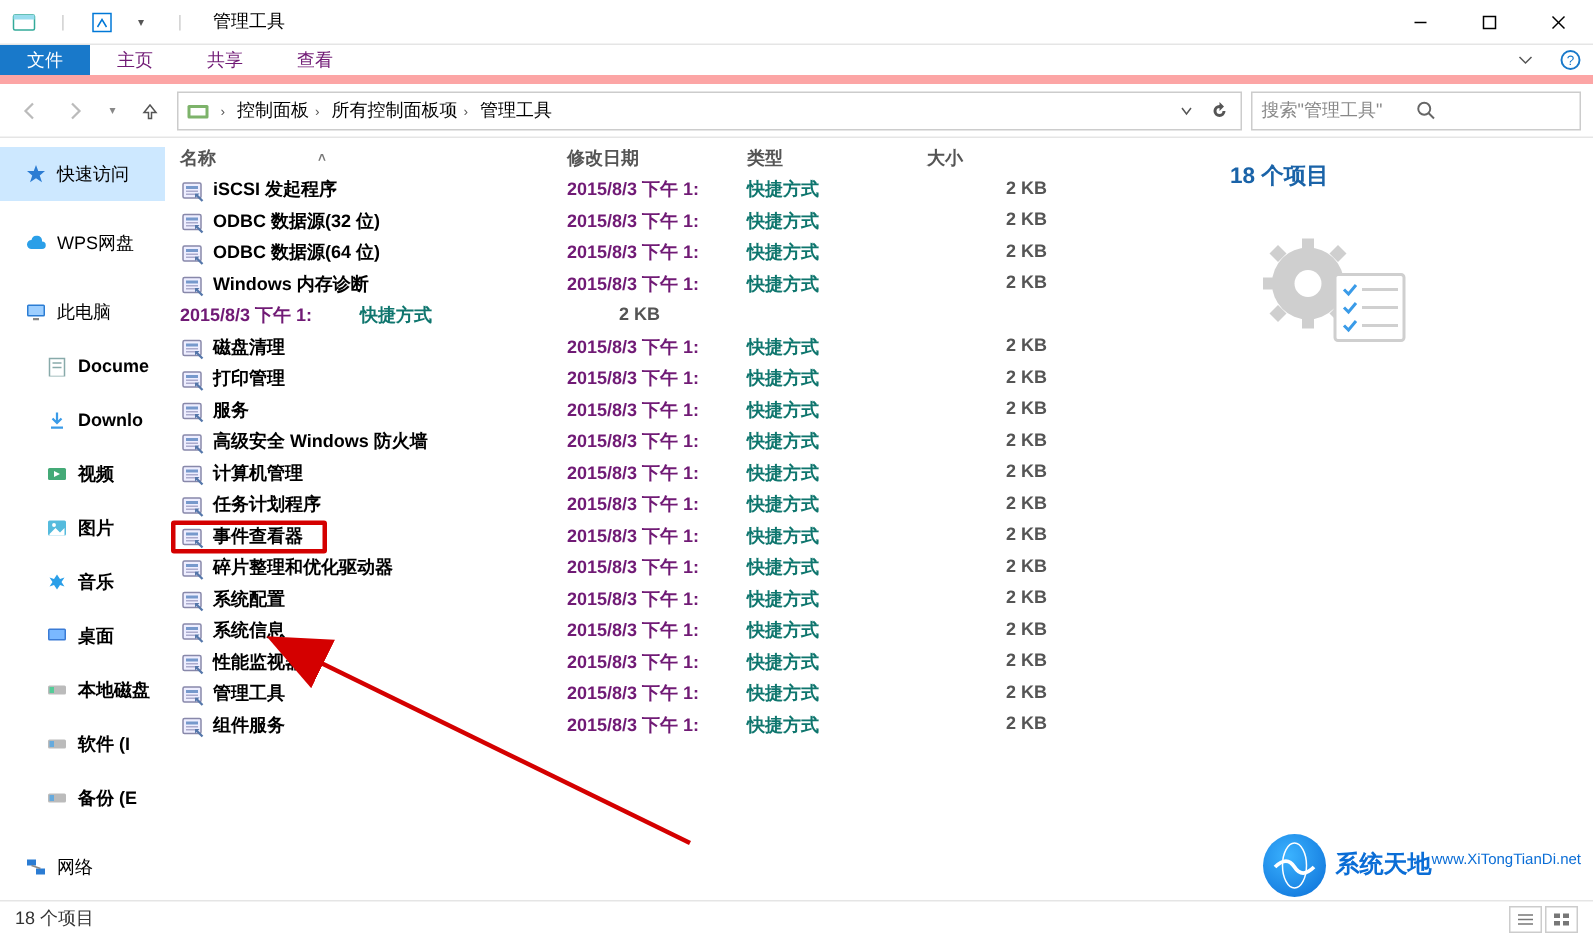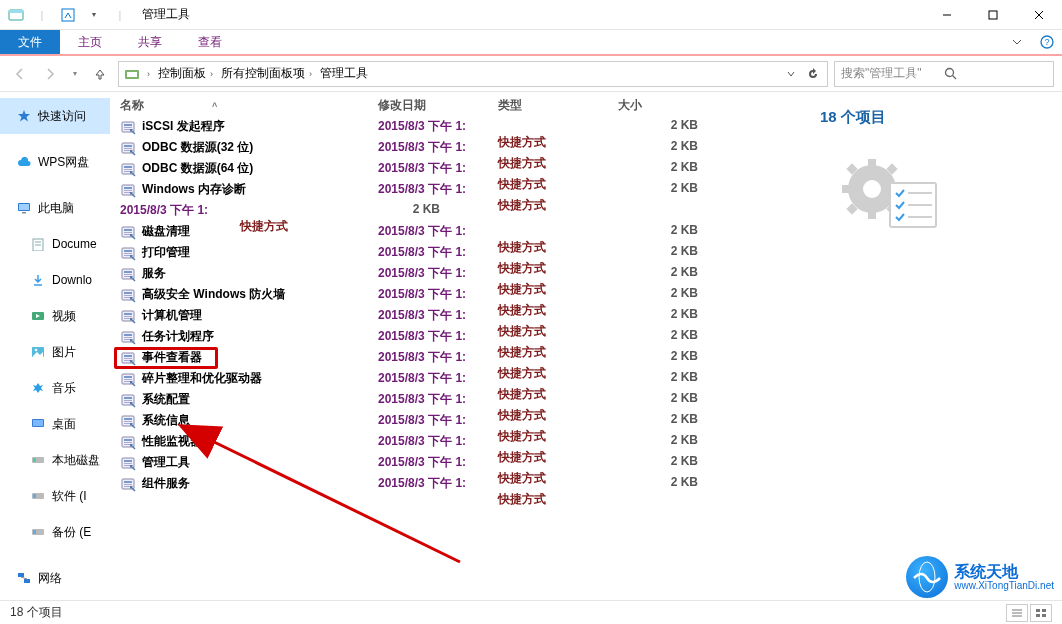--- a/index.html
+++ b/index.html
@@ -8,21 +8,21 @@
 
 .titlebar { height: 30px; display: flex; align-items: center; border-bottom: 1px solid #e5e5e5; }
 .titlebar .qat { display: flex; align-items: center; gap: 6px; padding: 0 6px; }
 .titlebar .qat .qat-icon { width: 20px; height: 20px; display: flex; align-items: center; justify-content: center; font-size: 11px; color: #555; }
 .titlebar .title { padding-left: 6px; font-size: 12px; color: #000; }
 .titlebar .spacer { flex: 1; }
 .titlebar .win-controls { display: flex; }
 .titlebar .win-controls div { width: 46px; height: 30px; display: flex; align-items: center; justify-content: center; font-size: 10px; color: #000; }
 
 
-.ribbon { height: 26px; display: flex; align-items: stretch; border-bottom: 2px solid #fca5a5; }
+.ribbon { height: 26px; display: flex; align-items: stretch; border-bottom: 6px solid #fca5a5; }
 .ribbon .file-tab { background: #1979ca; color: #fff; padding: 0 18px; display: flex; align-items: center; font-size: 12px; }
 .ribbon .tab { padding: 0 18px; display: flex; align-items: center; font-size: 12px; color: #701a75; }
 .ribbon .rspacer { flex: 1; }
 .ribbon .expand { width: 30px; display: flex; align-items: center; justify-content: center; }
 .ribbon .help { width: 30px; display: flex; align-items: center; justify-content: center; color: #1979ca; }
 
 
 .navbar { height: 36px; display: flex; align-items: center; padding: 4px 8px; gap: 6px; border-bottom: 1px solid #e5e5e5; }
 .navbar .nav-arrow { width: 24px; height: 24px; border-radius: 2px; display: flex; align-items: center; justify-content: center; color: #888; font-size: 14px; }
 .navbar .nav-arrow.enabled { color: #333; }
@@ -35,59 +35,59 @@
 .navbar .search { width: 220px; height: 26px; border: 1px solid #cccccc; display: flex; align-items: center; padding: 0 6px; color: #888; }
 .navbar .search span { flex: 1; font-size: 12px; }
 .navbar .search .sicon { color: #555; font-size: 13px; }
 
 
 .body { display: flex; height: calc(624px - 30px - 26px - 36px - 24px); }
 
 
 .navpane { width: 110px; border-right: 0; overflow: hidden; padding-top: 6px; }
 .nav-item { display: flex; align-items: center; height: 36px; padding-left: 16px; gap: 6px; font-size: 12px; white-space: nowrap; }
-.nav-item.sub { padding-left: 30px; }
+.nav-item.sub { padding-left: 30px; font-weight: bold; }
 .nav-item.selected { background: #cde8ff; }
 .nav-item .nicon { width: 16px; height: 16px; display: flex; align-items: center; justify-content: center; font-size: 11px; }
 .nav-sep { height: 10px; }
 
 
 .main { flex: 1; display: flex; font-weight: bold; }
 .list { flex: 1; display: flex; flex-direction: column; position: relative; }
 .cols { display: flex; height: 26px; align-items: center; color: #555; font-size: 12px; }
 .cols .col { padding-left: 10px; display: flex; align-items: center; gap: 4px; }
 .cols .col.name { width: 258px; }
 .cols .col.date { width: 120px; }
 .cols .col.type { width: 120px; }
 .cols .col.size { width: 120px; }
 .cols .sort { font-size: 9px; color: #777; margin-left: 64px; }
 .rows { flex: 1; overflow: hidden; }
 .row { display: flex; height: 21px; align-items: flex-start; font-size: 12px; }
 .row .cell { padding-left: 10px; white-space: nowrap; overflow: hidden; text-overflow: ellipsis; }
 .row .cell.name { width: 258px; display: flex; align-items: center; gap: 6px; }
 .row .cell.date { width: 120px; color: #701a75; }
-.row .cell.type { width: 120px; color: #7f1d1d; margin-top: 16px; }
+.row .cell.type { width: 120px; color: #0f766e; }
 .row .cell.size { width: 120px; color: #555; text-align: right; padding-right: 30px; }
 .row .ficon { width: 16px; height: 16px; display: inline-flex; align-items: center; justify-content: center; }
 .hl-box { position: absolute; border: 3px solid #d40000; border-radius: 2px; pointer-events: none; }
 
 .details { width: 260px; padding: 16px 18px; font-size: 13px; color: #1a63a8; }
 .details .count { font-size: 15px; color: #1a63a8; margin-bottom: 24px; }
 .details .gear { width: 90px; height: 80px; margin-left: 20px; position: relative; }
 
 
 .status { height: 24px; border-top: 1px solid #e5e5e5; display: flex; align-items: center; padding: 0 10px; font-size: 12px; color: #333; }
 .status .sspacer { flex: 1; }
 .status .view-icons { display: flex; gap: 2px; }
 .status .view-icons div { width: 22px; height: 18px; border: 1px solid #ccc; display: flex; align-items: center; justify-content: center; font-size: 9px; }
 
 
 .watermark { position: absolute; right: 0; bottom: 22px; display: flex; align-items: center; gap: 6px; padding: 4px 8px; pointer-events: none; }
 .watermark .wicon { width: 42px; height: 42px; border-radius: 50%; background: radial-gradient(circle at 40% 35%, #3bb3ff, #0a6dd6); display: flex; align-items: center; justify-content: center; color: #fff; font-size: 26px; font-weight: bold; }
-.watermark .wtxt { display: flex; flex-direction: column; line-height: 1.1; }
+.watermark .wtxt { display: flex; line-height: 1.1; }
 .watermark .wtxt .l1 { color: #0a6dd6; font-size: 16px; font-weight: bold; }
 .watermark .wtxt .l2 { color: #0a6dd6; font-size: 10px; }
 
 
 .arrow-svg { position: absolute; left: 0; top: 0; pointer-events: none; }
 
 
 svg { display: block; }
 </style>
 </head>

